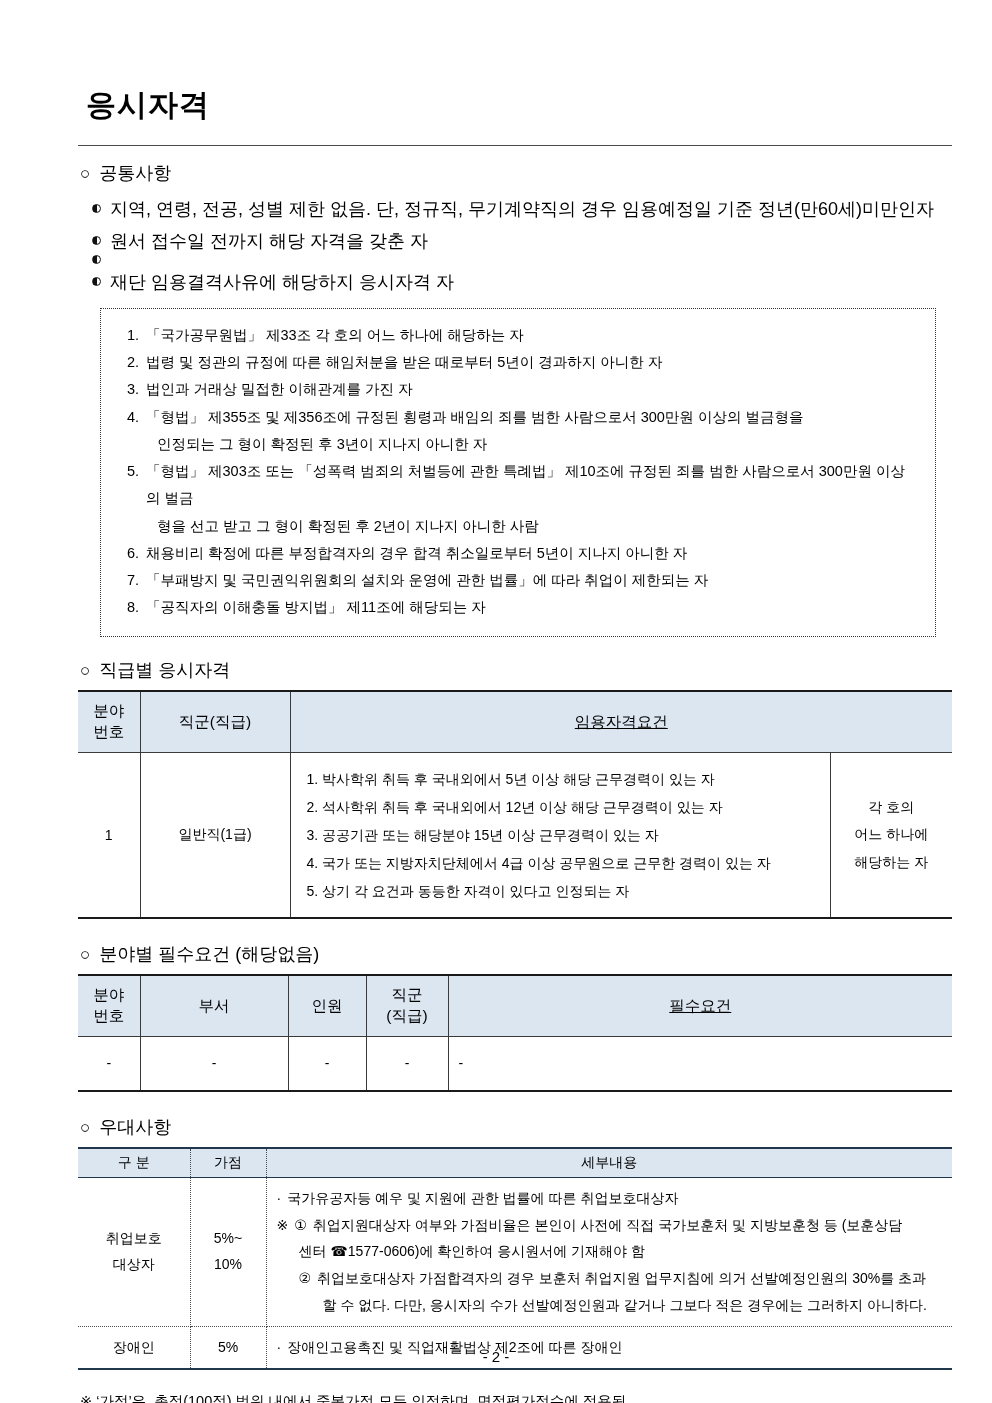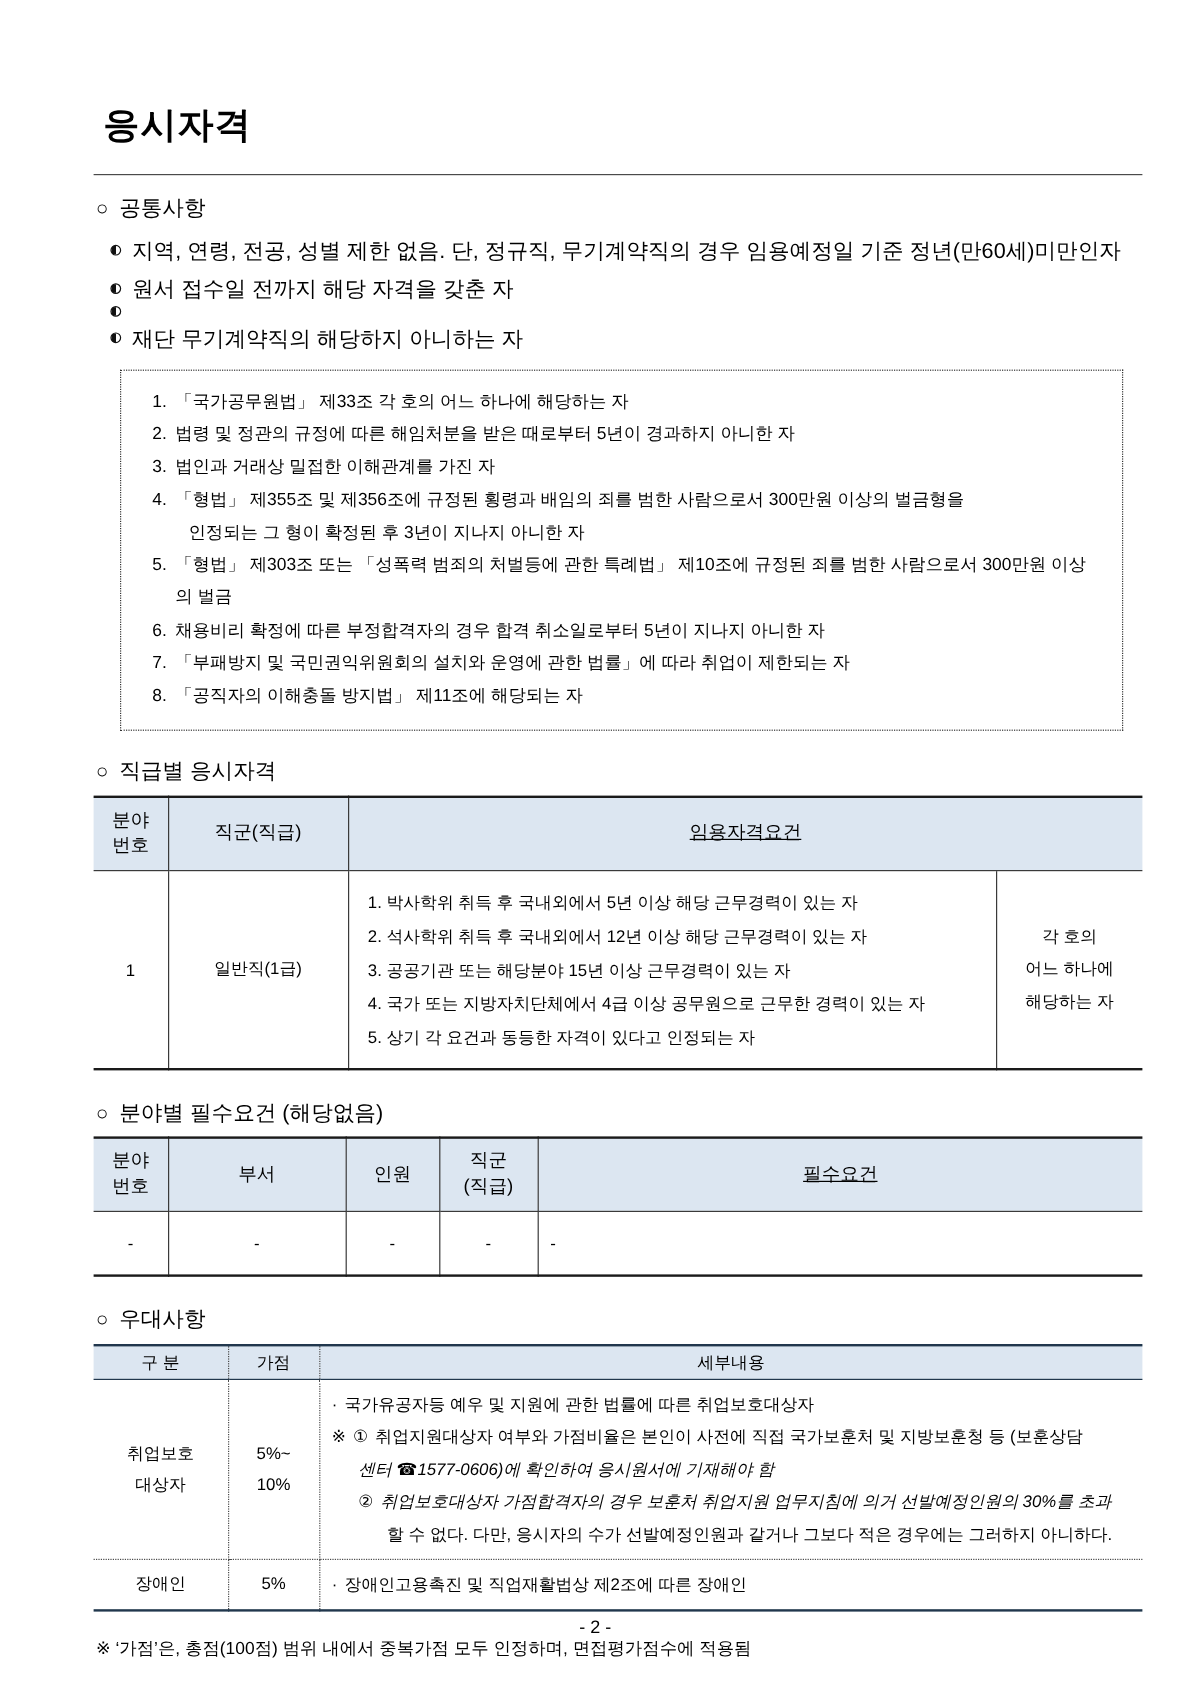--- a/index.html
+++ b/index.html
@@ -195,21 +195,21 @@
   }
   .detail-cell .d-line {
     font-size: 14px;
     line-height: 1.92;
     display: flex;
     gap: 6px;
   }
   .detail-cell .d-mark { flex: 0 0 auto; }
   .detail-cell .d-num  { flex: 0 0 auto; }
   .detail-cell .d-txt  { flex: 1 1 auto; }
-  .detail-cell .indent-1 { padding-left: 22px; font-style: italic; }
+  .detail-cell .indent-1 { padding-left: 22px; }
   .detail-cell .indent-2 { padding-left: 46px; }
 
   
   .foot-note {
     font-size: 14.5px;
     margin: 14px 0 0 2px;
     line-height: 1.6;
   }
   .page-num {
     position: absolute;
@@ -240,21 +240,21 @@
     </li>
     <li>
       <span class="sq-bullet"></span>
       <span>원서 접수일 전까지 해당 자격을 갖춘 자</span>
     </li>
     <li>
       <span class="sq-bullet"></span>
     </li>
     <li>
       <span class="sq-bullet"></span>
-      <span>재단 무기계약직의 해당하지 아니하는 자</span>
+      <span>재단 임용결격사유에 해당하지 응시자격 자</span>
     </li>
   </ul>
 
   <div class="dotted-box">
     <ol class="num-list">
       <li>
         <span class="num">1.</span>
         <span class="txt"><span>「국가공무원법」 제33조 각 호의 어느 하나에 해당하는 자</span></span>
       </li>
       <li>
@@ -269,20 +269,21 @@
         <span class="num">4.</span>
         <span class="txt">
           <span>「형법」 제355조 및 제356조에 규정된 횡령과 배임의 죄를 범한 사람으로서 300만원 이상의 벌금형을</span>
           <span class="cont">인정되는 그 형이 확정된 후 3년이 지나지 아니한 자</span>
         </span>
       </li>
       <li>
         <span class="num">5.</span>
         <span class="txt">
           <span>「형법」 제303조 또는 「성폭력 범죄의 처벌등에 관한 특례법」 제10조에 규정된 죄를 범한 사람으로서 300만원 이상의 벌금</span>
+          <span class="cont">형을 선고 받고 그 형이 확정된 후 2년이 지나지 아니한 사람</span>
         </span>
       </li>
       <li>
         <span class="num">6.</span>
         <span class="txt"><span>채용비리 확정에 따른 부정합격자의 경우 합격 취소일로부터 5년이 지나지 아니한 자</span></span>
       </li>
       <li>
         <span class="num">7.</span>
         <span class="txt"><span>「부패방지 및 국민권익위원회의 설치와 운영에 관한 법률」에 따라 취업이 제한되는 자</span></span>
       </li>

